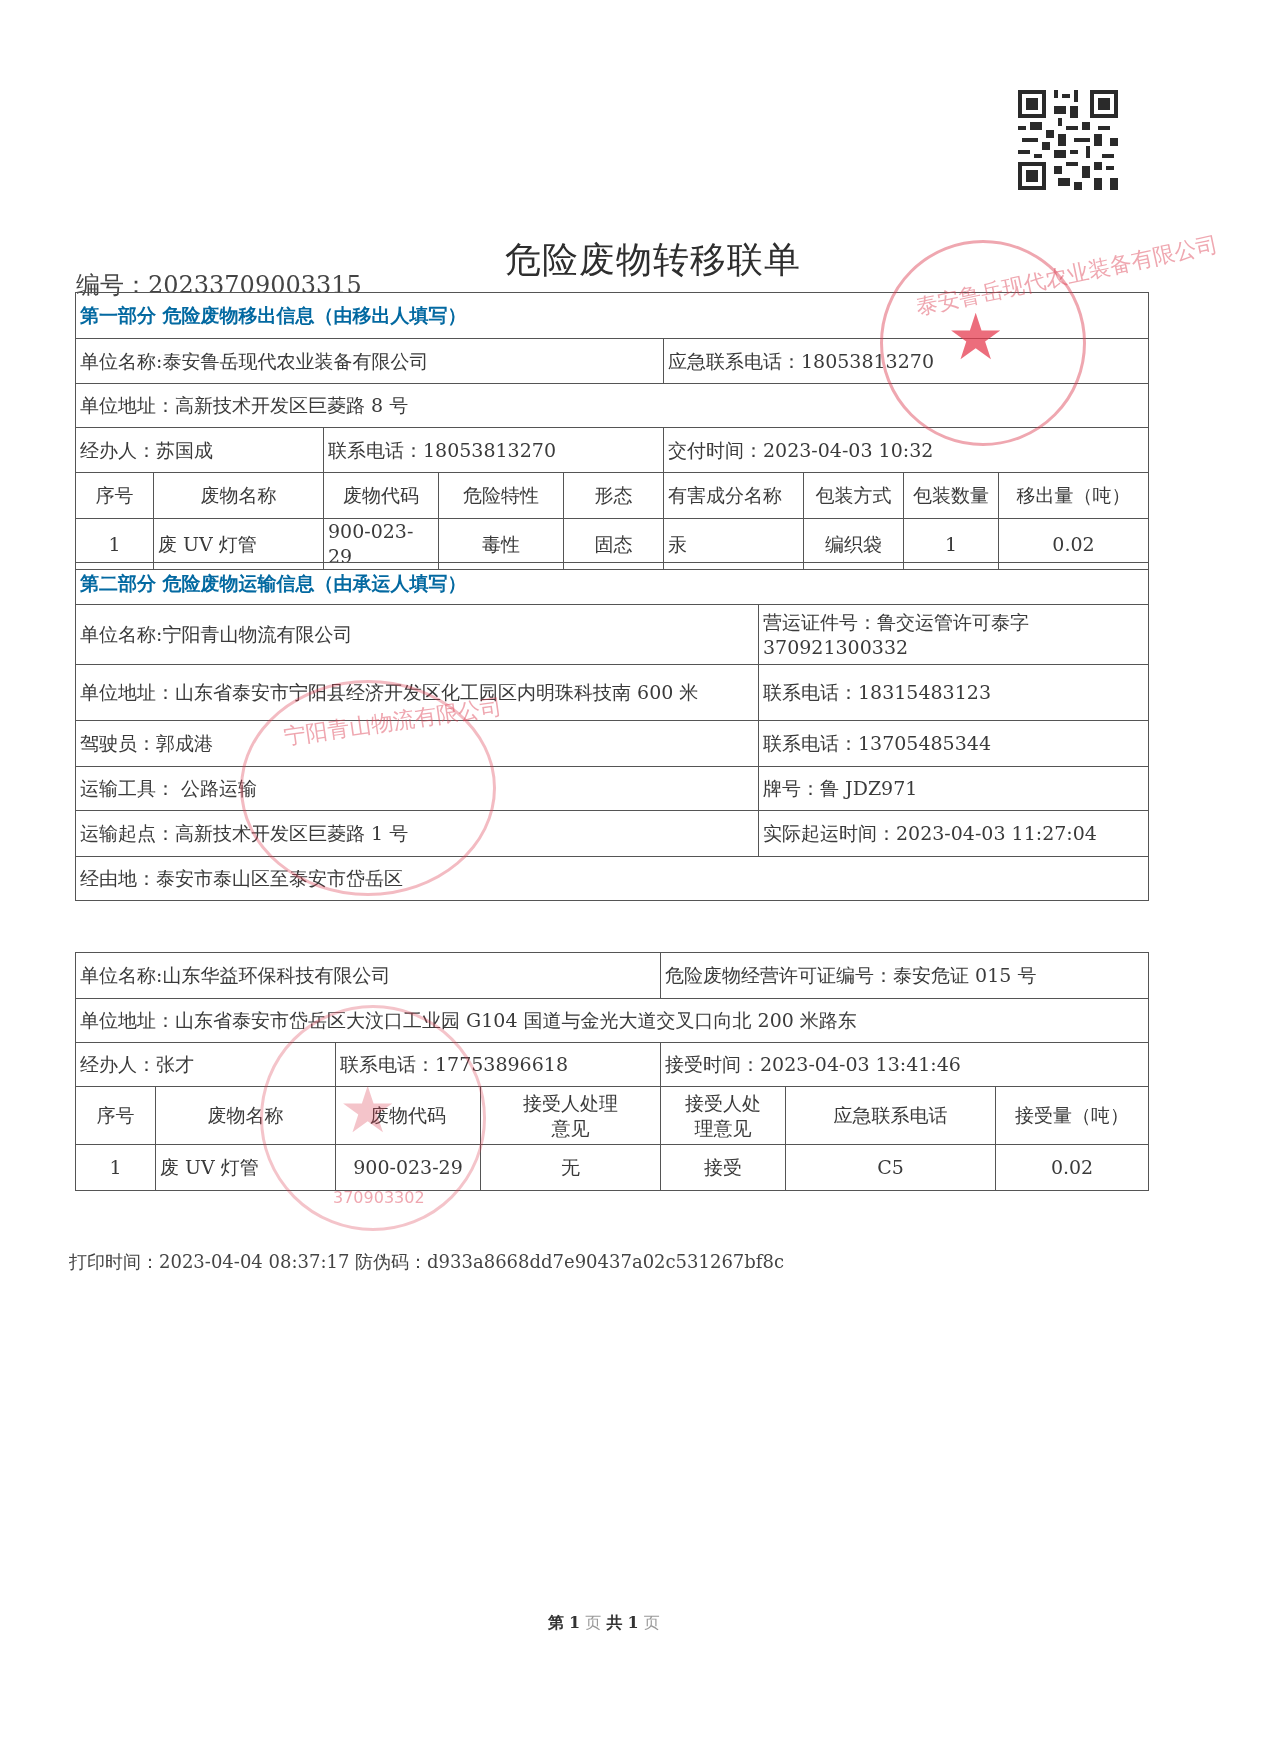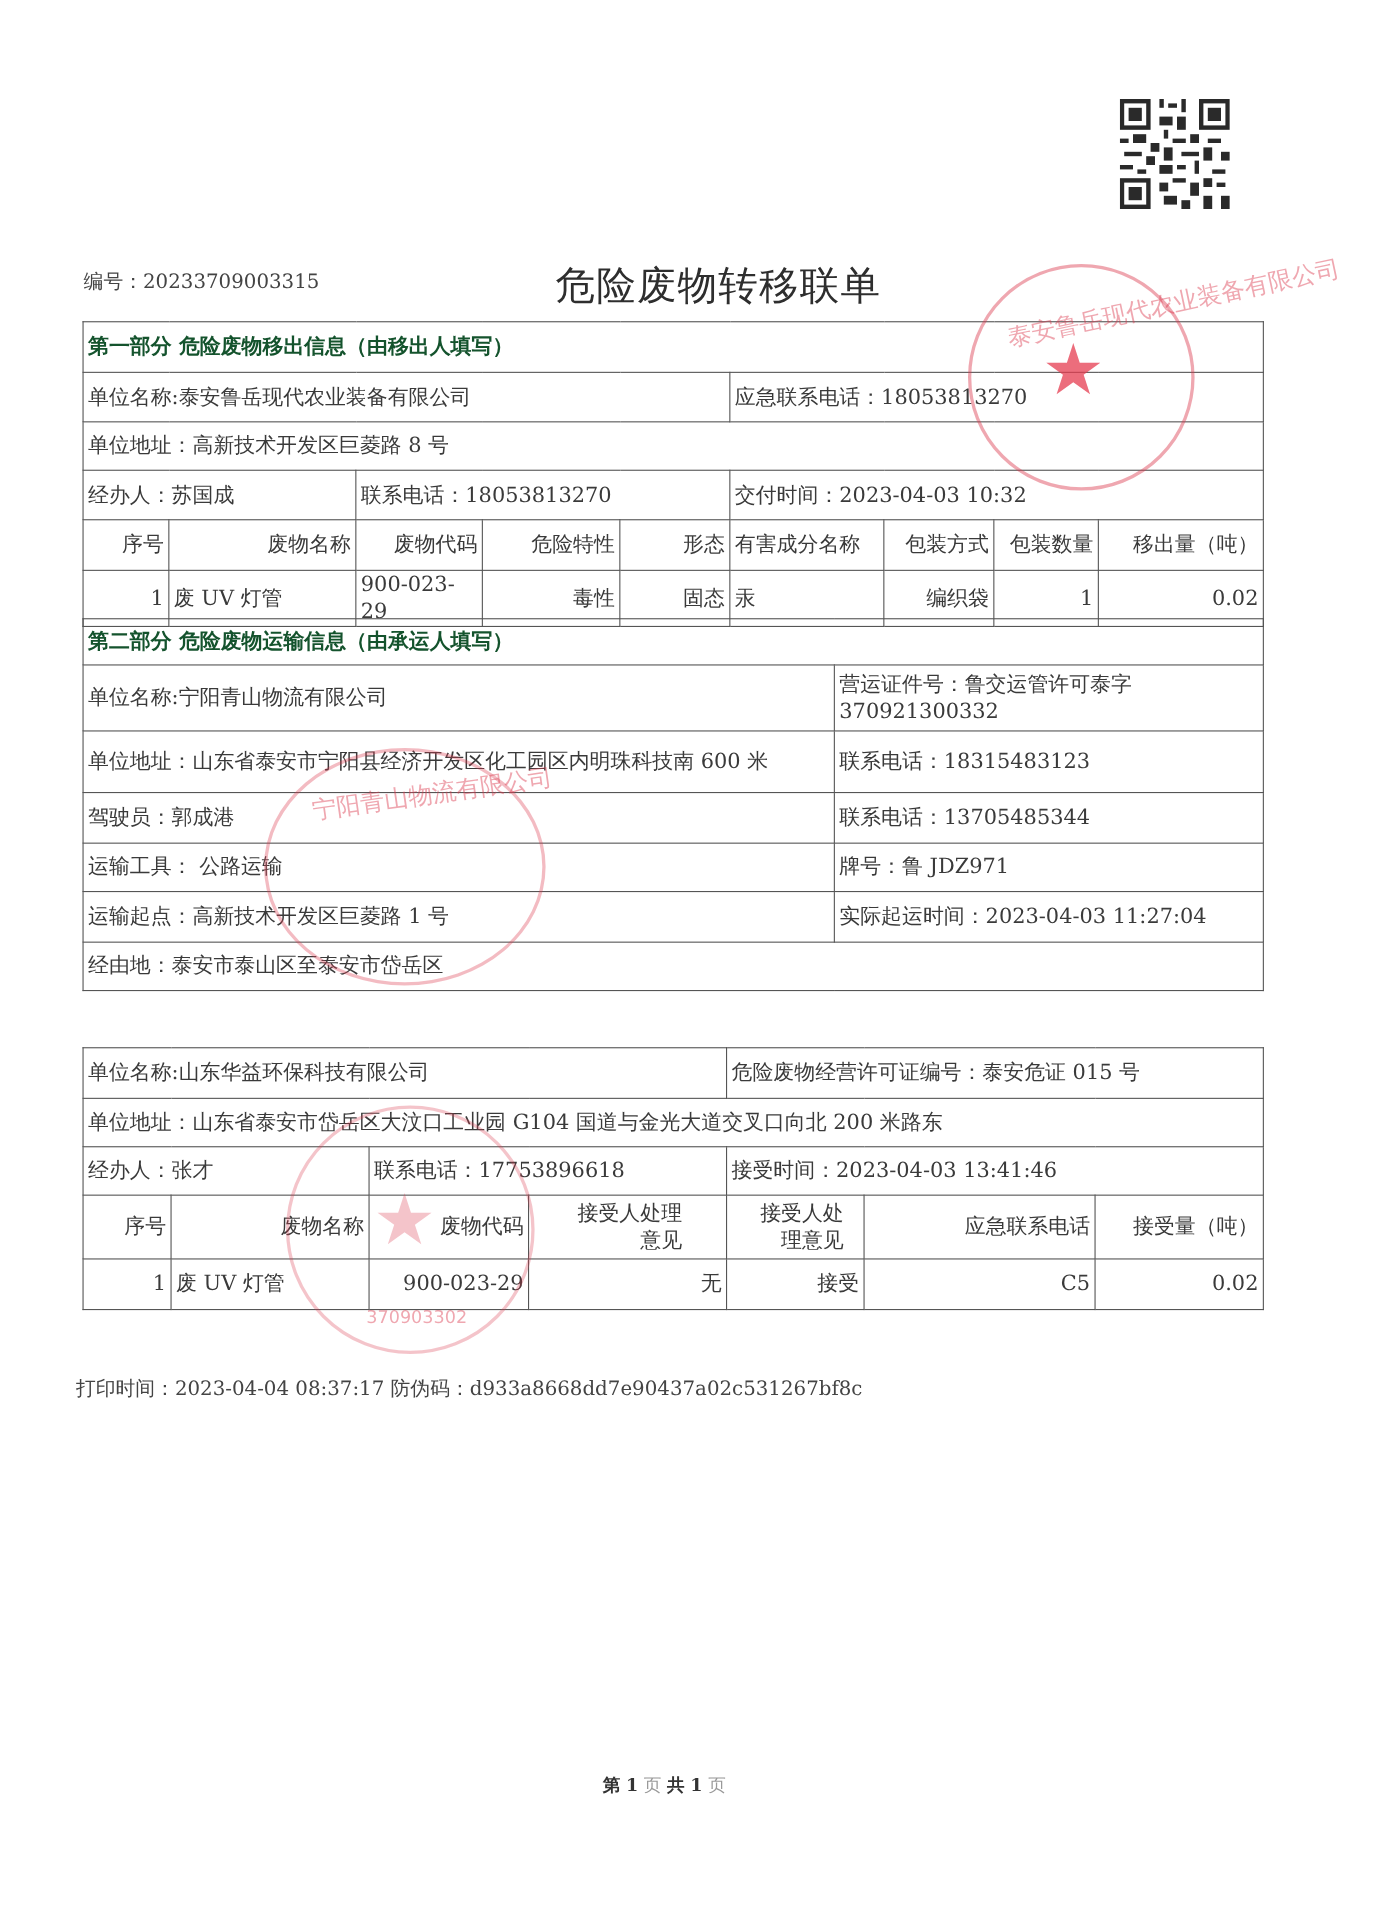--- a/index.html
+++ b/index.html
@@ -1,33 +1,33 @@
 <!DOCTYPE html>
 <html><head>
 <meta charset="utf-8">
 <style>
   html, body { margin: 0; padding: 0; background: #ffffff; }
   body { width: 1263px; height: 1737px; position: relative; overflow: hidden;
          font-family: "DejaVu Serif", "Liberation Serif", serif; color: #3a3a3a; }
   .qr { position: absolute; left: 1018px; top: 90px; width: 100px; height: 100px; }
-  .docno { position: absolute; left: 76px; top: 244px; font-size: 18px; color: #444; }
+  .docno { position: absolute; left: 76px; top: 269px; font-size: 24px; color: #444; }
   .title { position: absolute; left: 505px; top: 236px; font-size: 36px; color: #2e2e2e;
            font-family: "DejaVu Sans", "Liberation Sans", sans-serif; letter-spacing: 1px; }
   .stamp { position: absolute; border-radius: 50%; border: 3px solid rgba(220,60,80,0.45);
            pointer-events: none; }
   .stamp .star { position: absolute; color: rgba(230,60,80,0.75); font-size: 64px; line-height: 1; }
   .stamp .ring-text { position: absolute; color: rgba(220,60,80,0.45); font-size: 22px;
            font-family: "DejaVu Sans", sans-serif; white-space: nowrap; }
   table.sheet { position: absolute; left: 75px; width: 1073px; border-collapse: collapse;
            table-layout: fixed; font-size: 19px; }
   table.sheet td { border: 1.6px solid #555; padding: 0 4px; vertical-align: middle;
            line-height: 25px; overflow: hidden; }
-  td.c { text-align: right; }
+  td.c { text-align: center; }
   td.hdr { font-family: "DejaVu Sans", "Liberation Sans", sans-serif; font-size: 19px;
-           color: #14532d; font-weight: bold; }
+           color: #0369a1; font-weight: bold; }
   .footer-print { position: absolute; left: 69px; top: 1250px; font-size: 18px; color: #444; }
   .pager { position: absolute; left: 548px; top: 1613px; font-size: 16px; color: #555; }
   .pager b { color: #333; }
   .pager .light { color: #999; }
 </style>
 </head>
 <body>
 
 <svg class="qr" viewBox="0 0 25 25">
   <rect width="25" height="25" fill="#fff"></rect>

